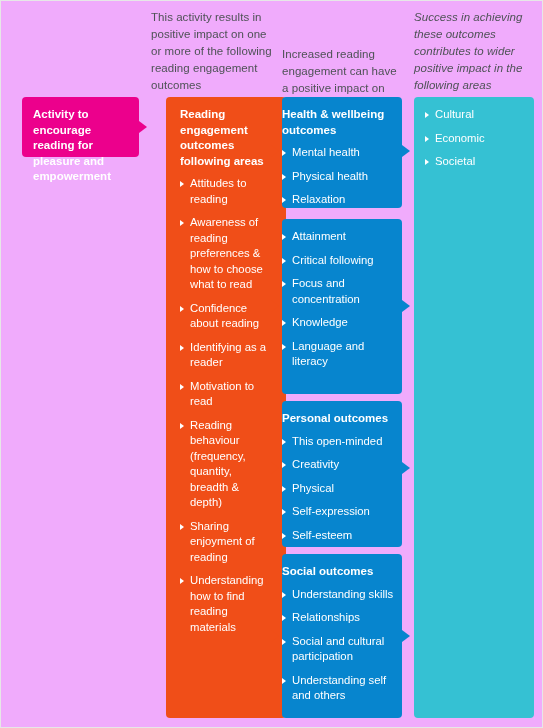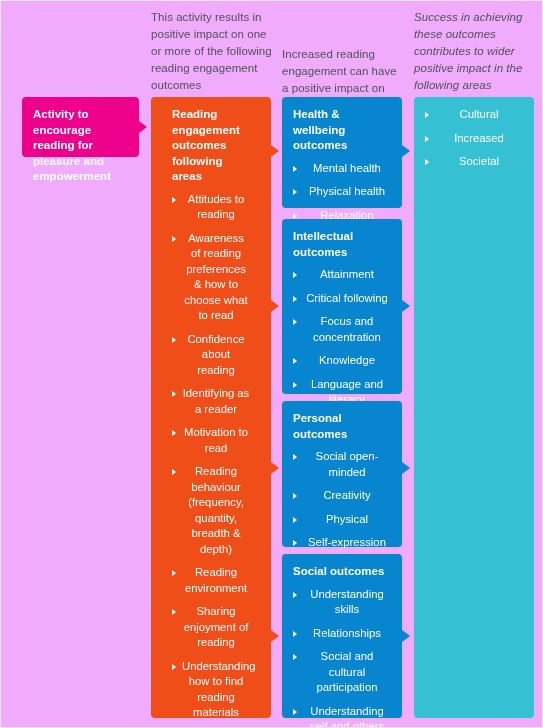--- a/index.html
+++ b/index.html
@@ -48,21 +48,20 @@
     font-size: 11.5px;
     font-weight: bold;
     line-height: 15.5px;
     color: #ffffff;
     margin: 0 0 7px 0;
   }
   ul.items {
     list-style: none;
     margin: 0;
     padding: 0;
-    text-align: center;
   }
   ul.items li {
     position: relative;
     font-size: 11.3px;
     line-height: 15.5px;
     color: #ffffff;
     padding-left: 10px;
     margin-bottom: 8px;
     font-weight: 500;
   }
@@ -89,34 +88,34 @@
   }
   .pink .headline {
     font-size: 11.5px;
     font-weight: bold;
     line-height: 15.5px;
     color: #ffffff;
   }
 
   
   .orange {
-    left: 150px;
+    left: 165px;
     top: 96px;
     width: 120px;
     height: 621px;
     background: #f04e18;
-    padding: 10px 21px;
+    padding: 10px 14px;
   }
 
   
   .blue {
     left: 281px;
     width: 120px;
     background: #0785ce;
-    padding: 10px 11px;
+    padding: 10px 0;
   }
   .blue-1 { top: 96px;  height: 111px; }
   .blue-2 { top: 218px; height: 175px; }
   .blue-3 { top: 400px; height: 146px; }
   .blue-4 { top: 553px; height: 164px; }
 
   
   .teal {
     left: 413px;
     top: 96px;
@@ -165,55 +164,53 @@
 
   <div class="box orange">
     <div class="box-title">Reading engagement outcomes following areas</div>
     <ul class="items">
       <li><span class="tri"></span><span>Attitudes to reading</span></li>
       <li><span class="tri"></span><span>Awareness of reading preferences &amp; how to choose what to read</span></li>
       <li><span class="tri"></span><span>Confidence about reading</span></li>
       <li><span class="tri"></span><span>Identifying as a reader</span></li>
       <li><span class="tri"></span><span>Motivation to read</span></li>
       <li><span class="tri"></span><span>Reading behaviour (frequency, quantity, breadth &amp; depth)</span></li>
-      <li><span class="tri"></span><span>Reading environment</span></li>
       <li><span class="tri"></span><span>Sharing enjoyment of reading</span></li>
       <li><span class="tri"></span><span>Understanding how to find reading materials</span></li>
     </ul>
   </div>
 
   <div class="arrow arrow-orange ao-1"></div>
   <div class="arrow arrow-orange ao-2"></div>
   <div class="arrow arrow-orange ao-3"></div>
   <div class="arrow arrow-orange ao-4"></div>
 
   <div class="box blue blue-1">
     <div class="box-title">Health &amp; wellbeing outcomes</div>
     <ul class="items">
       <li><span class="tri"></span><span>Mental health</span></li>
       <li><span class="tri"></span><span>Physical health</span></li>
       <li><span class="tri"></span><span>Relaxation</span></li>
     </ul>
   </div>
 
   <div class="box blue blue-2">
-    <div class="box-title">Intellectual outcomes</div>
     <ul class="items">
       <li><span class="tri"></span><span>Attainment</span></li>
       <li><span class="tri"></span><span>Critical following</span></li>
       <li><span class="tri"></span><span>Focus and concentration</span></li>
       <li><span class="tri"></span><span>Knowledge</span></li>
       <li><span class="tri"></span><span>Language and literacy</span></li>
     </ul>
   </div>
 
   <div class="box blue blue-3">
     <div class="box-title">Personal outcomes</div>
     <ul class="items">
-      <li><span class="tri"></span><span>Social open-minded</span></li>
+      <li><span class="tri"></span><span>This open-minded</span></li>
       <li><span class="tri"></span><span>Creativity</span></li>
       <li><span class="tri"></span><span>Physical</span></li>
       <li><span class="tri"></span><span>Self-expression</span></li>
       <li><span class="tri"></span><span>Self-esteem</span></li>
     </ul>
   </div>
 
   <div class="box blue blue-4">
     <div class="box-title">Social outcomes</div>
     <ul class="items">
@@ -225,18 +222,18 @@
   </div>
 
   <div class="arrow arrow-blue ab-1"></div>
   <div class="arrow arrow-blue ab-2"></div>
   <div class="arrow arrow-blue ab-3"></div>
   <div class="arrow arrow-blue ab-4"></div>
 
   <div class="box teal">
     <ul class="items">
       <li><span class="tri"></span><span>Cultural</span></li>
-      <li><span class="tri"></span><span>Increased</span></li>
+      <li><span class="tri"></span><span>Economic</span></li>
       <li><span class="tri"></span><span>Societal</span></li>
     </ul>
   </div>
 
 </div>
 
 </body></html>

